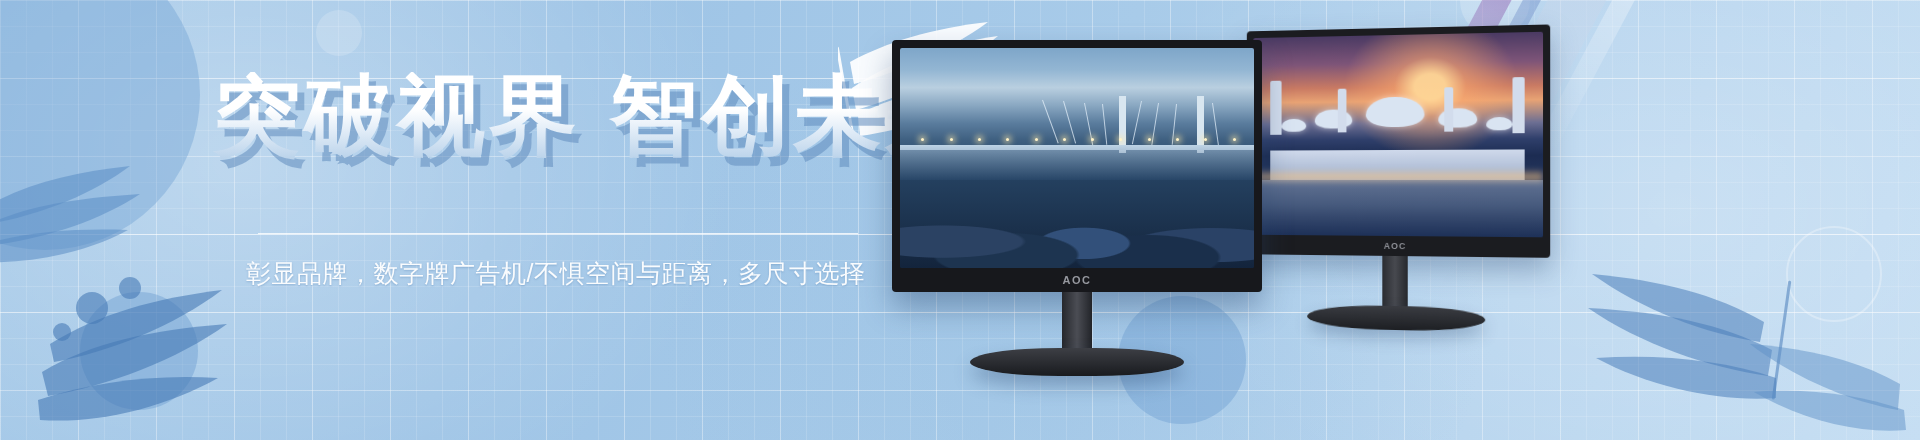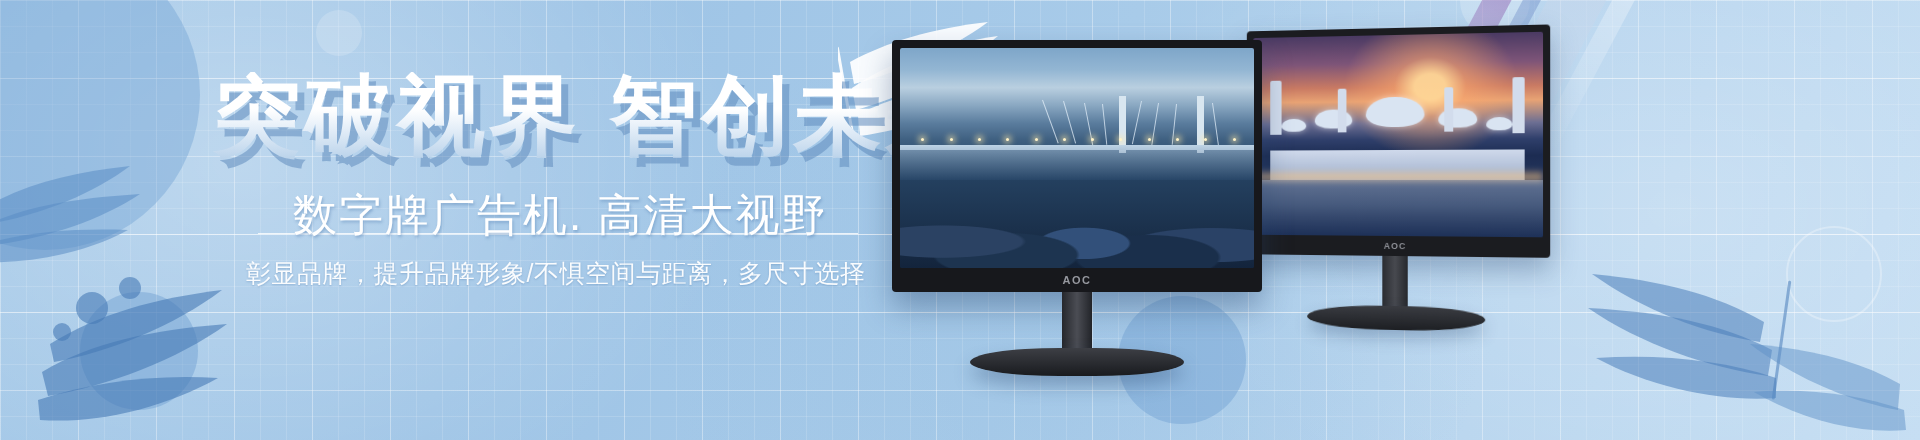--- a/index.html
+++ b/index.html
@@ -271,22 +271,21 @@
       <g fill="rgba(96,146,200,.50)">
         <path d="M160 84 C118 60 66 48 10 44 C54 78 112 102 158 110 Z"></path>
         <path d="M164 110 C118 94 66 88 14 92 C62 120 118 134 166 130 Z"></path>
       </g>
     </svg>
   </div>
 
   <div class="copy">
     <div class="headline">突破视界 智创未来</div>
     <div class="divider"></div>
-    <div class="subtitle">数字牌广告机. 高清大视野</div>
-    <div class="tagline">彰显品牌，提升品牌形象/不惧空间与距离，多尺寸选择</div>
+    <div class="tagline">彰显品牌，数字牌广告机/不惧空间与距离，多尺寸选择</div>
   </div>
 
   <div class="monitors">
 
     <div class="mon-back">
       <div class="panel">
         <div class="screen">
           <div class="mosque">
             <div class="dome" style="left:40%;top:6%;width:20%;height:34%;"></div>
             <div class="dome" style="left:22%;top:20%;width:13%;height:22%;"></div>

